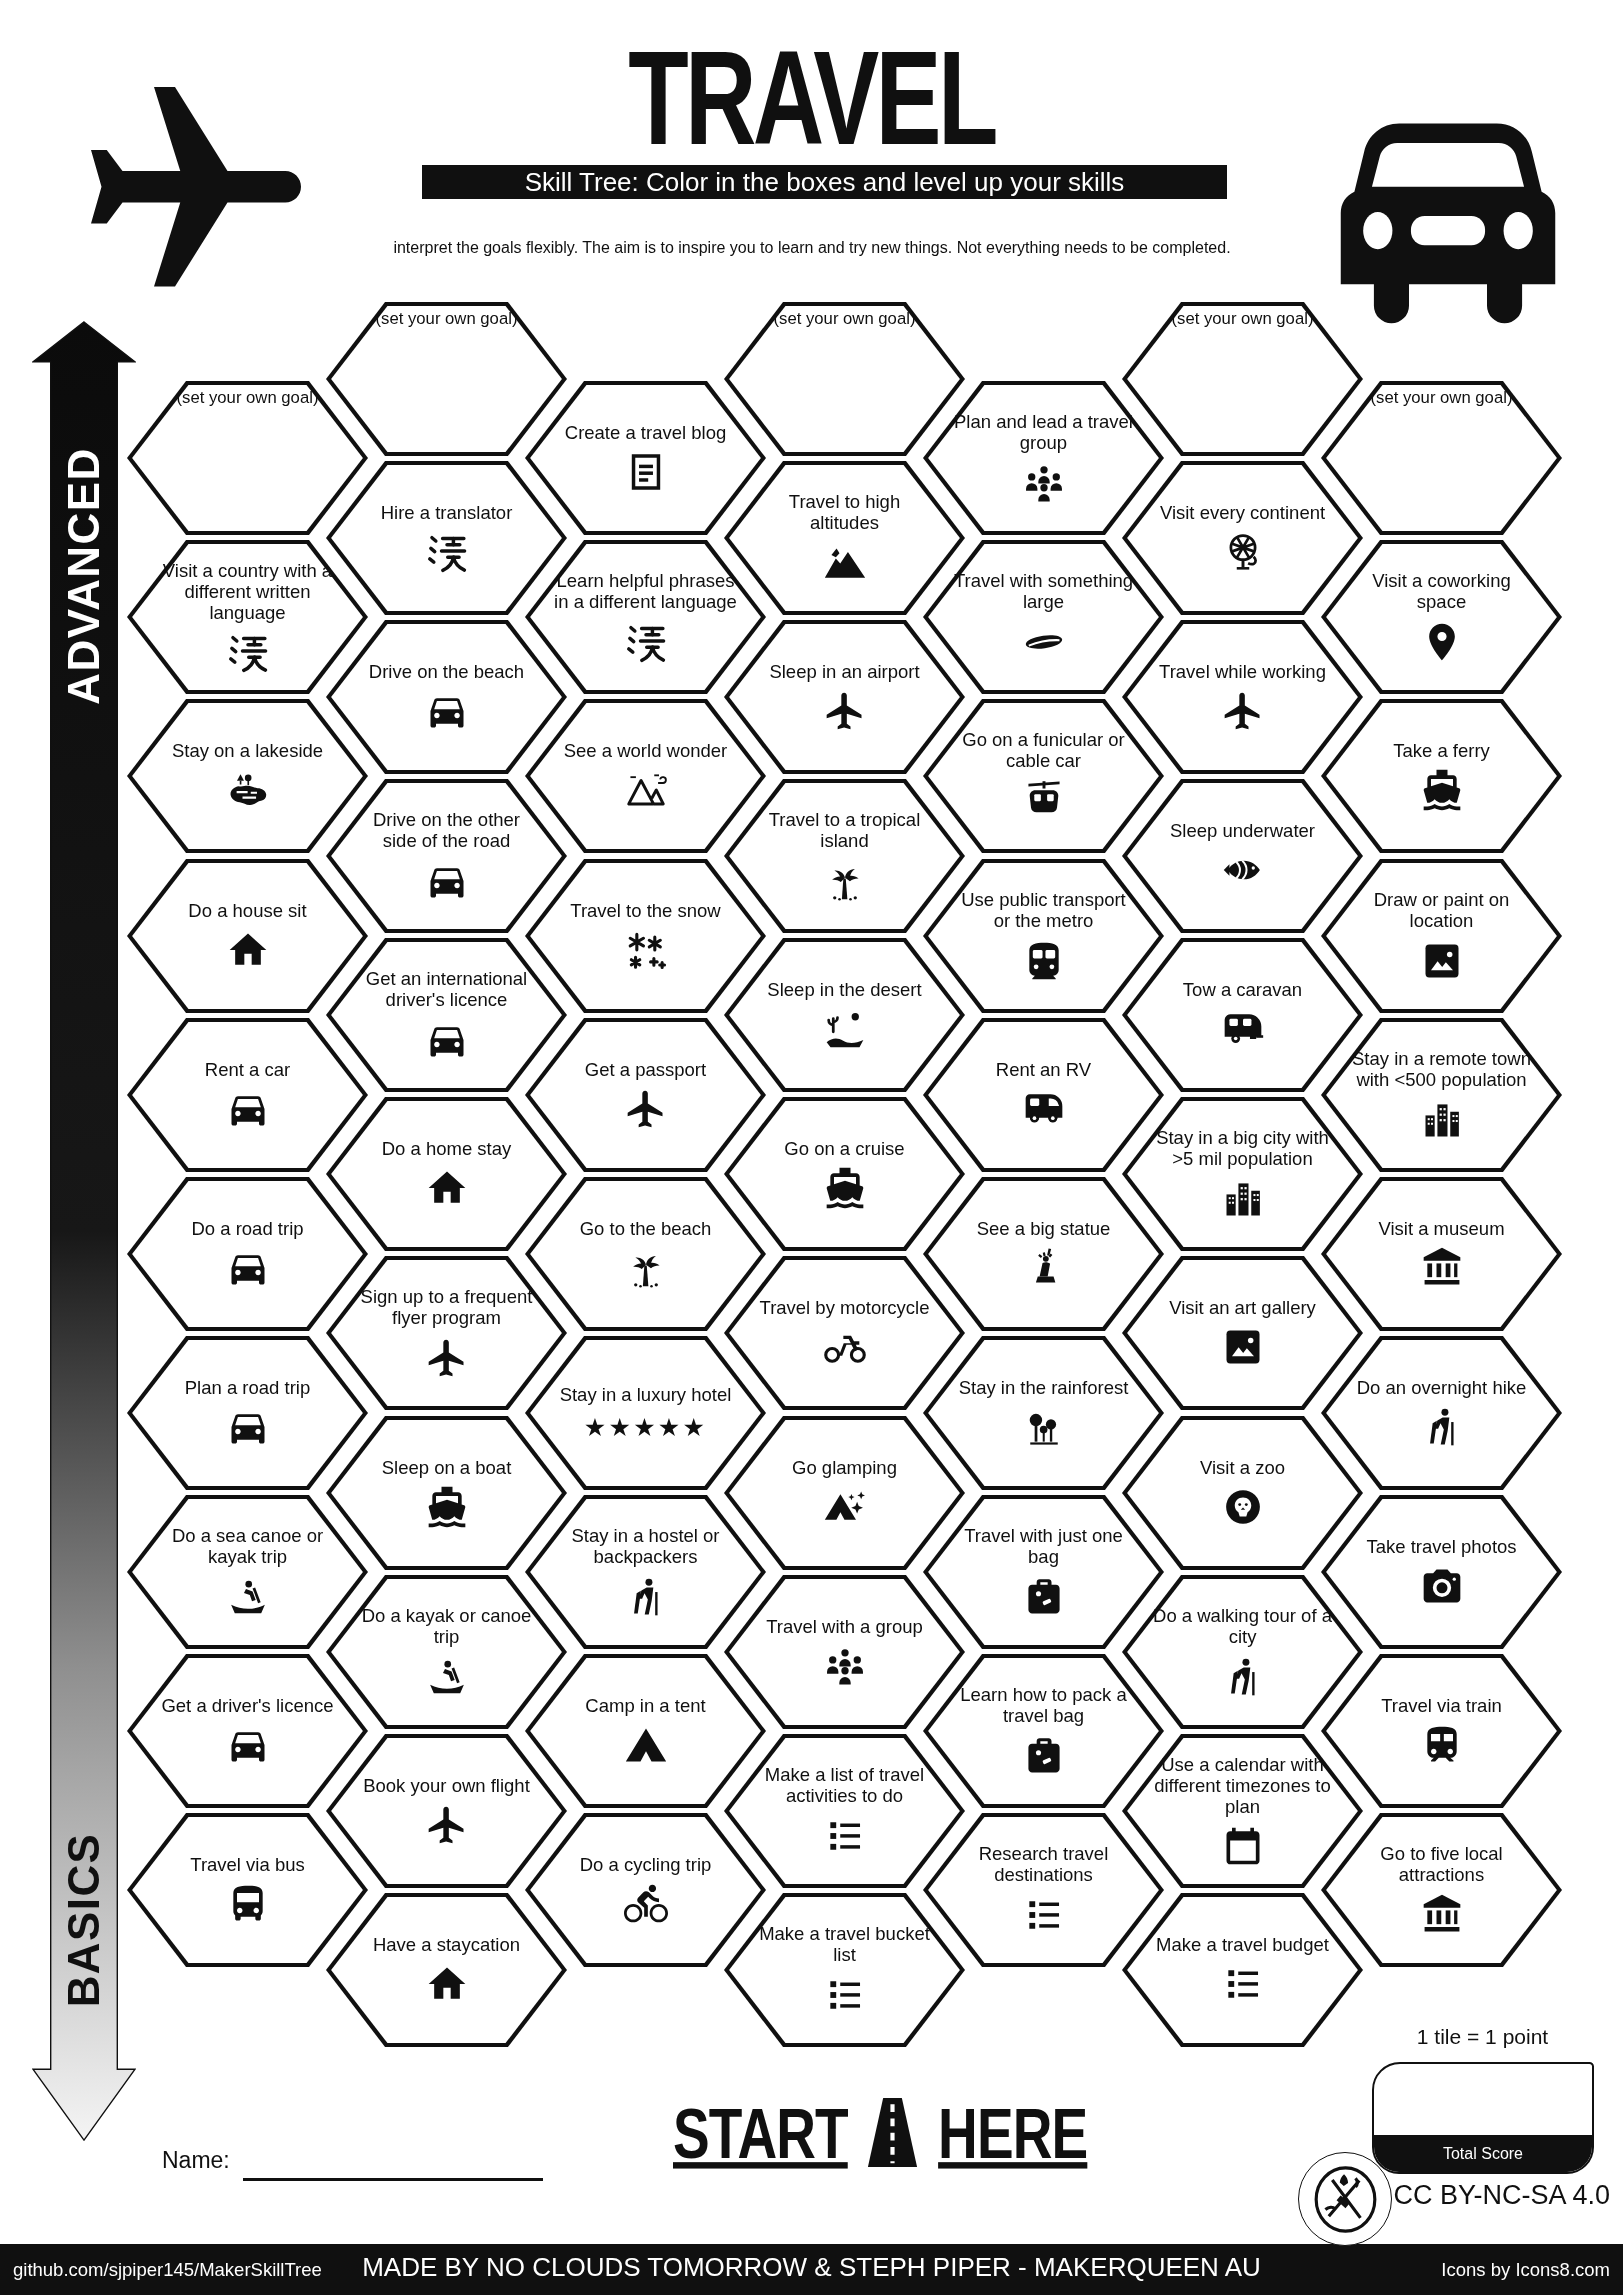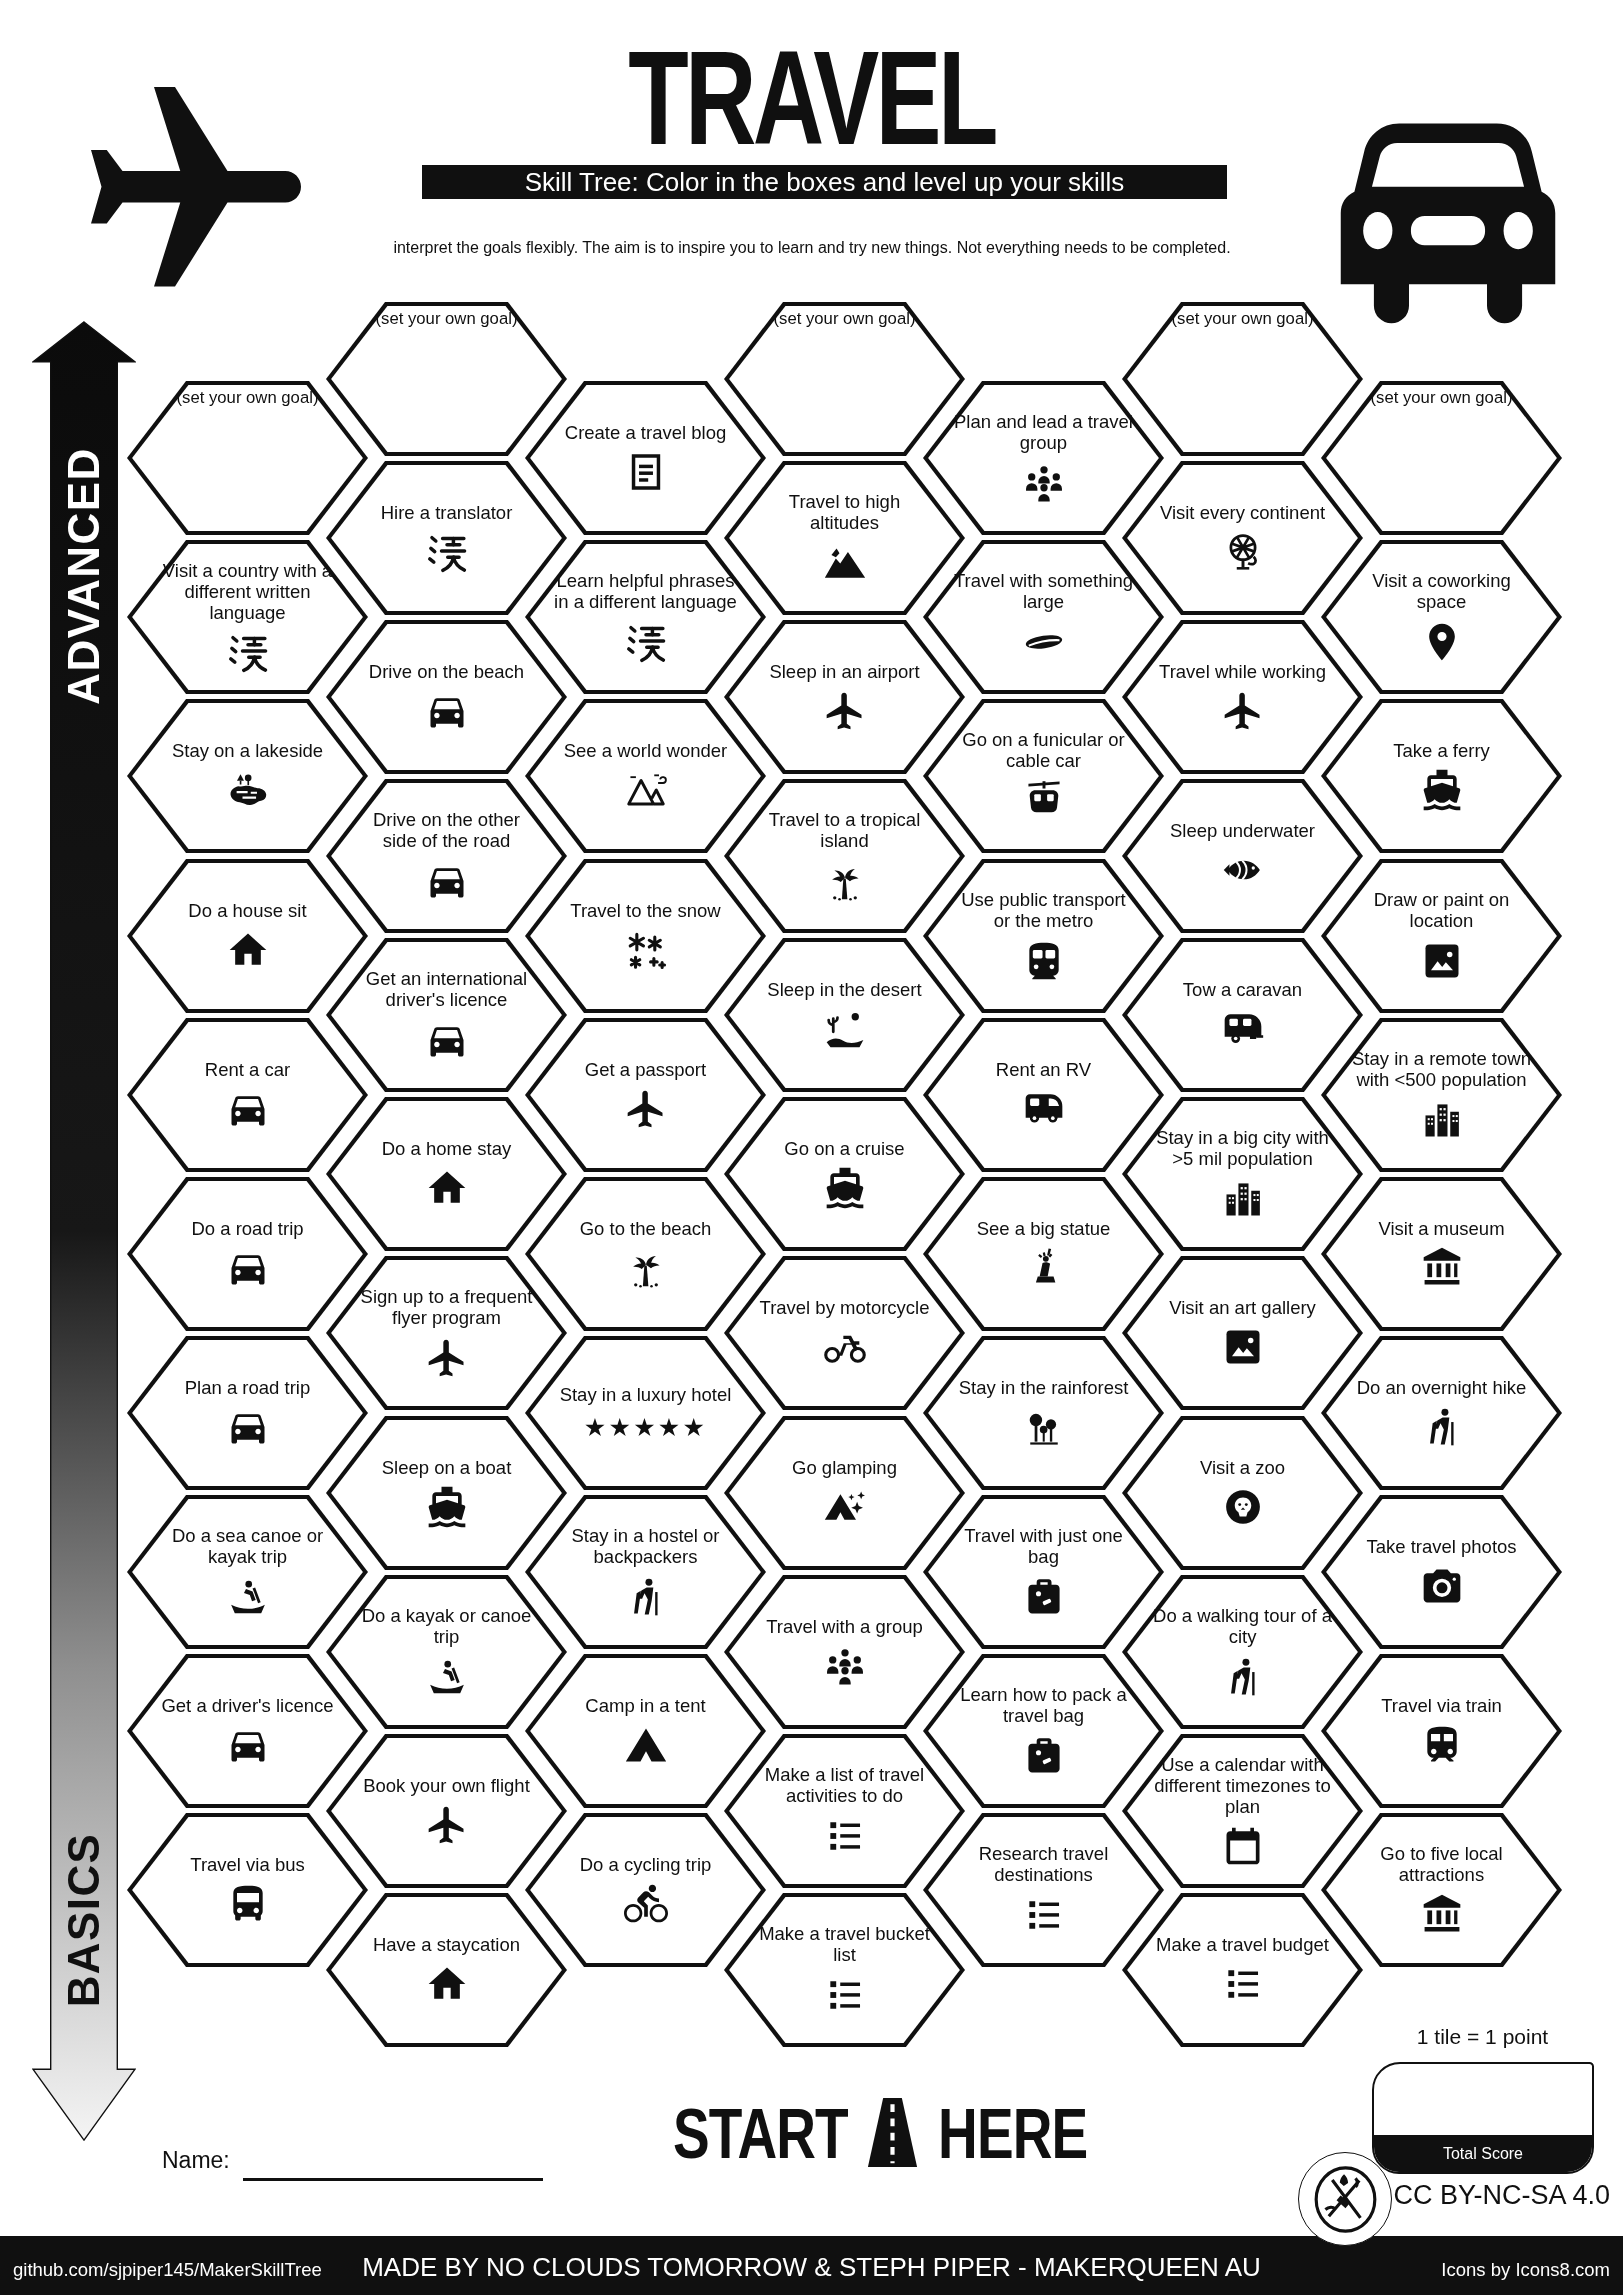--- a/index.html
+++ b/index.html
@@ -33,34 +33,34 @@
       clip-path:polygon(24.5% 0,75.5% 0,100% 50%,75.5% 100%,24.5% 100%,0 50%);}
   .hex-content{position:absolute;inset:0;display:flex;flex-direction:column;align-items:center;
       justify-content:center;gap:7.4px;text-align:center;}
   .hex-label{font-size:18.5px;line-height:1.14;max-width:185px;}
   .hex.goal .hex-content{justify-content:flex-start;padding-top:7.4px;}
   .hex.goal .hex-label{font-size:16.7px;}
   .hex-icon svg{display:block;}
   .stars{font-size:25px;letter-spacing:2.3px;font-family:"DejaVu Sans",sans-serif;}
 
   
-  #start-here{position:absolute;left:673px;top:2095px;display:flex;align-items:center;gap:15.7px;}
+  #start-here{position:absolute;left:673px;top:2095px;display:flex;align-items:center;gap:15.7px;text-decoration:underline;}
   .start-word{font-size:55px;font-weight:900;letter-spacing:-0.9px;display:inline-block;
       transform:scaleY(1.28);transform-origin:center;}
   #name-row{position:absolute;left:162px;top:2147px;font-size:23px;}
   #name-line{position:absolute;left:243px;top:2178px;width:300px;height:3.2px;background:#101010;}
   #tile-note{position:absolute;left:1369px;top:2025px;width:227px;text-align:center;font-size:21px;}
   #score-box{position:absolute;left:1372px;top:2062px;width:222px;height:112px;background:#fff;
       border:2.8px solid #101010;border-radius:28px 4.6px 27px 27px;overflow:hidden;box-sizing:border-box;}
   #score-band{position:absolute;left:0;right:0;bottom:0;height:37px;background:#101010;color:#fff;
       display:flex;align-items:center;justify-content:center;font-size:16px;}
   #license{position:absolute;right:13px;top:2180px;font-size:27px;}
   #maker-logo{position:absolute;left:1298px;top:2152px;width:92px;height:92px;border-radius:50%;
       background:#fff;border:1.9px solid #101010;display:flex;align-items:center;justify-content:center;z-index:5;}
-  #footer-bar{position:absolute;left:0;right:0;bottom:0;height:59px;background:#101010;color:#fff;}
+  #footer-bar{position:absolute;left:0;right:0;bottom:0;height:51px;background:#101010;color:#fff;}
   #footer-left{position:absolute;left:13px;bottom:14px;font-size:18.5px;}
   #footer-center{position:absolute;left:0;right:0;bottom:12px;text-align:center;font-size:26px;}
   #footer-right{position:absolute;right:13px;bottom:14px;font-size:18.5px;}
 </style>
 </head>
 <body>
 
 <div id="page">
 
   <div class="title">TRAVEL</div>

